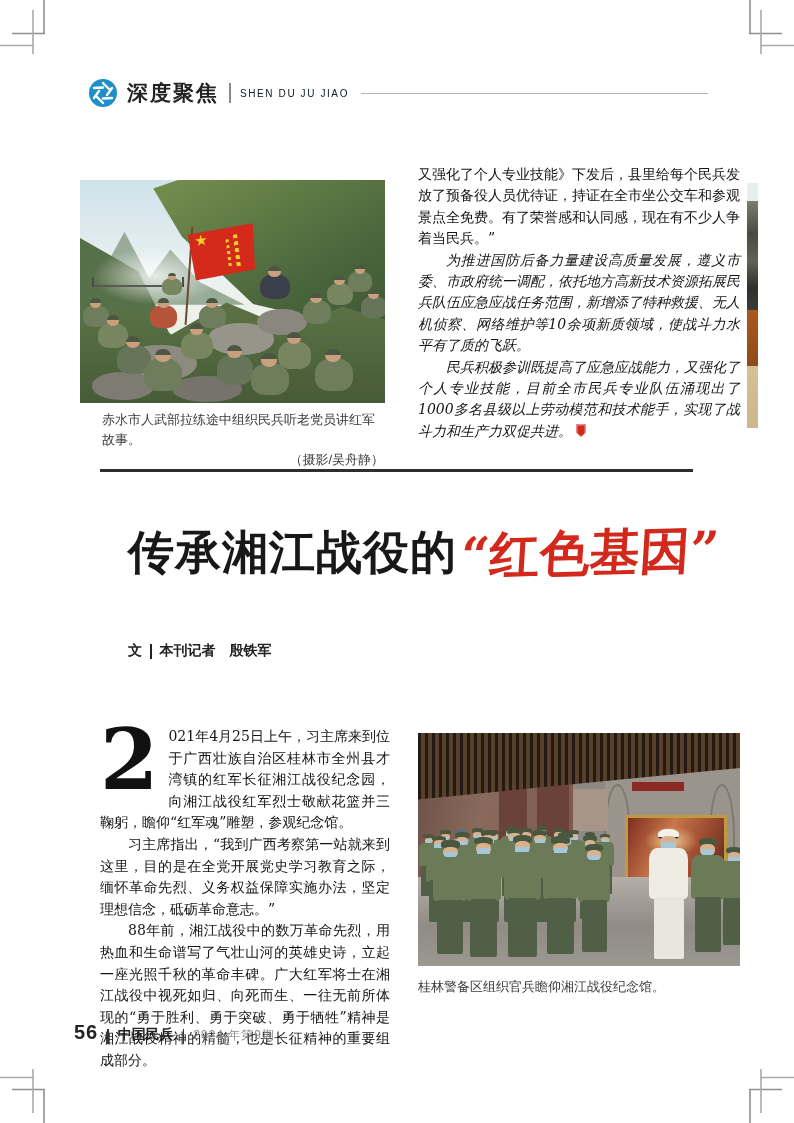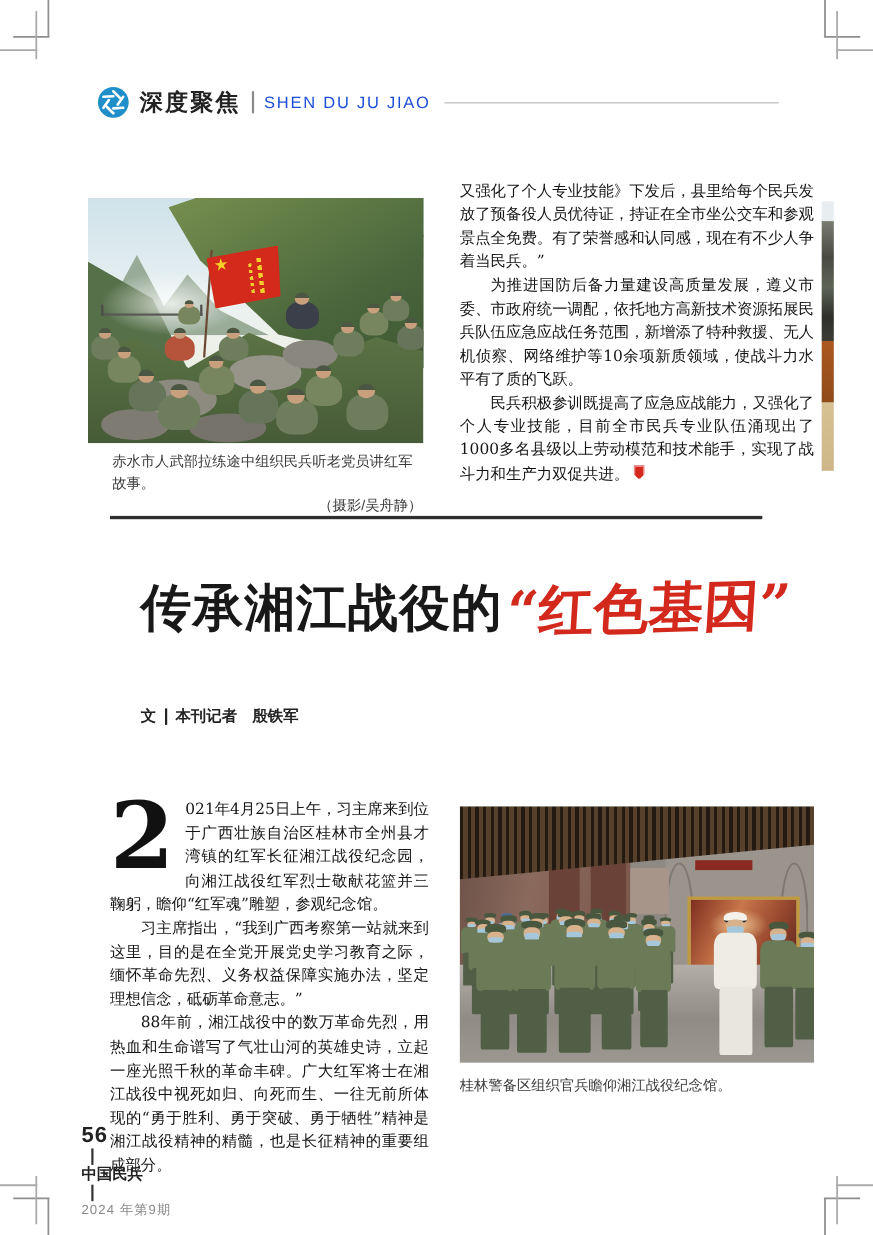--- a/index.html
+++ b/index.html
@@ -10,33 +10,33 @@
   .cropmark{position:absolute;width:54px;height:54px;}
   .cm-tl{left:0;top:0;}
   .cm-tr{right:0;top:0;transform:scaleX(-1);}
   .cm-bl{left:0;bottom:0;transform:scaleY(-1);}
   .cm-br{right:0;bottom:0;transform:scale(-1,-1);}
 
   
   .hdr{position:absolute;left:88px;top:76px;right:86px;height:34px;display:flex;align-items:center;}
   .hdr .cn{font-size:21px;font-weight:bold;letter-spacing:2px;color:#222;margin-left:9px;white-space:nowrap;}
   .hdr .sep{width:2px;height:20px;background:#8a8a8a;margin:0 9px 0 10px;}
-  .hdr .py{font-size:15px;color:#1d4ed8;letter-spacing:1.6px;white-space:nowrap;}
+  .hdr .py{font-size:10px;color:#0f172a;letter-spacing:1.6px;white-space:nowrap;}
   .hdr .rule{flex:1;height:1px;background:#b5b5b5;margin-left:12px;}
 
   
   .photo{position:absolute;overflow:hidden;background:#cfd8ce;}
   .photo-top{left:80px;top:180px;width:305px;height:223px;}
   .cap1{position:absolute;left:102px;top:410px;width:282px;font-size:13px;line-height:20px;color:#3a3a3a;}
   .cap1 .credit{display:block;text-align:right;}
   .prevcol{position:absolute;left:418px;top:164px;width:322px;
            font-family:"DejaVu Serif","Liberation Serif",serif;
            font-size:14px;line-height:21.4px;text-align:justify;color:#141414;}
   .prevcol p{margin:0;}
-  .prevcol p.ind{text-indent:2em;}
+  .prevcol p.ind{text-indent:2em;font-style:italic;}
   .endmark{display:inline-block;width:10px;height:13px;margin-left:4px;vertical-align:-1px;
            background:#d3291c;clip-path:polygon(0 0,100% 0,100% 62%,50% 100%,0 62%);
            box-shadow:inset 0 0 0 1.5px #e88;}
 
   
   .divider{position:absolute;left:100px;top:469px;width:593px;height:3px;background:#2e2e2e;}
   .titleblock{position:absolute;left:128px;top:520px;width:600px;white-space:nowrap;}
   .t-black{font-size:46px;font-weight:900;letter-spacing:1px;color:#181818;}
   .t-red{display:inline-block;font-family:"DejaVu Serif","Liberation Serif",serif;
          font-size:50px;font-weight:bold;color:#d3291c;transform:skewX(-5deg) rotate(-1.5deg);
@@ -52,21 +52,21 @@
            font-family:"DejaVu Serif","Liberation Serif",serif;
            font-size:14px;line-height:21.6px;text-align:justify;color:#141414;}
   .bodycol p{margin:0;}
   .bodycol p.ind{text-indent:2em;}
   .dropcap{float:left;font-family:"DejaVu Serif",serif;font-weight:bold;
            font-size:84px;line-height:64px;height:64px;margin:2px 10px 0 0;color:#111;}
   .photo-bottom{left:418px;top:733px;width:322px;height:233px;}
   .cap2{position:absolute;left:418px;top:977px;width:322px;font-size:13px;line-height:20px;color:#3a3a3a;}
 
   
-  .footer{position:absolute;left:74px;top:1021px;display:flex;align-items:flex-start;color:#222;flex-direction:column;}
+  .footer{position:absolute;left:74px;top:1021px;display:flex;align-items:flex-end;color:#222;}
   .footer .pg{font-size:20px;font-weight:bold;letter-spacing:1px;}
   .footer .vbar{width:1.5px;height:15px;background:#333;margin:0 9px;}
   .footer .mag{font-size:14px;font-weight:bold;}
   .footer .iss{font-size:12px;color:#8a8a8a;letter-spacing:1px;}
 
   
   .bleed{position:absolute;left:747px;top:183px;width:11px;height:245px;}
   .bleed i{display:block;width:100%;}
 
   

